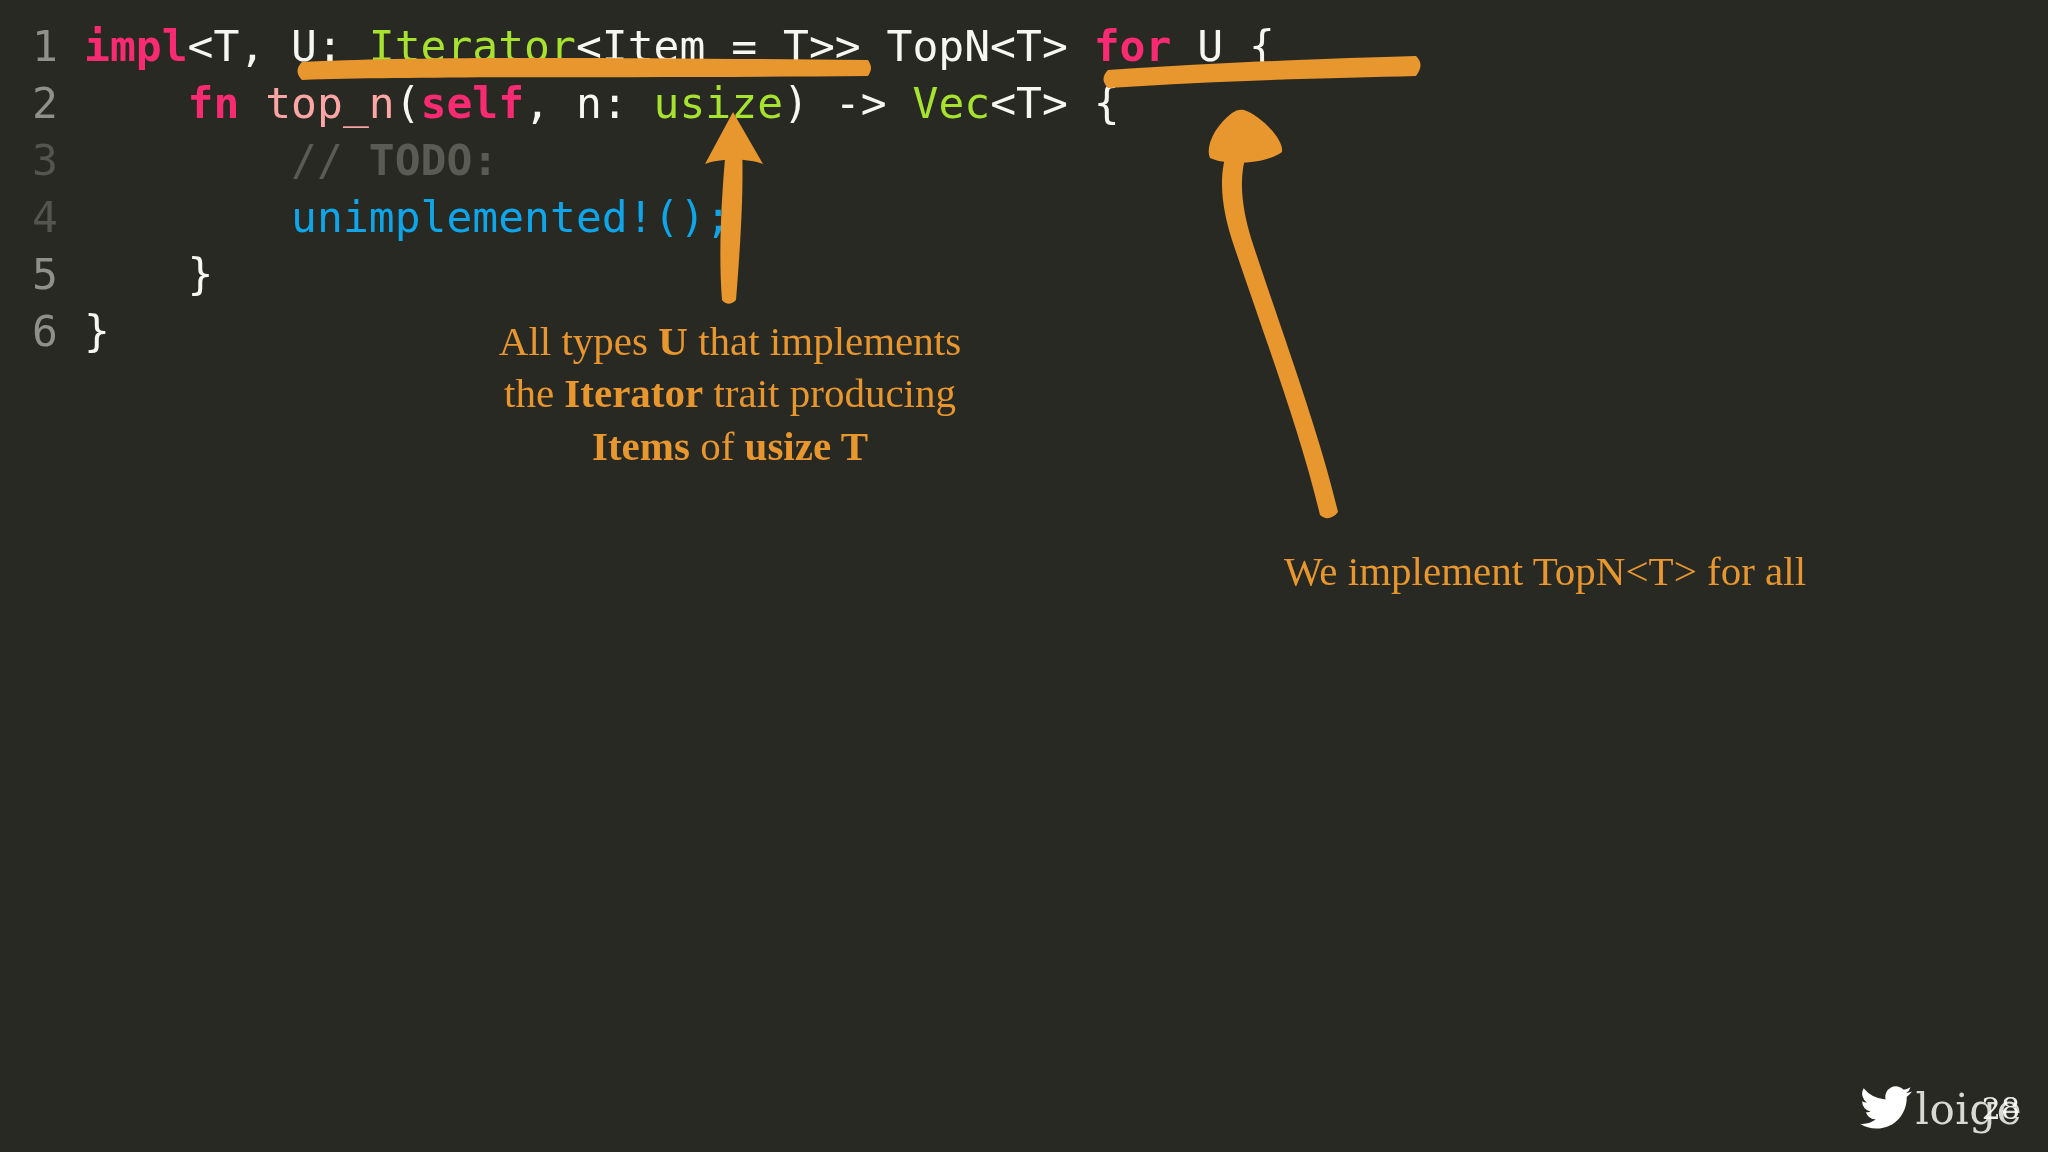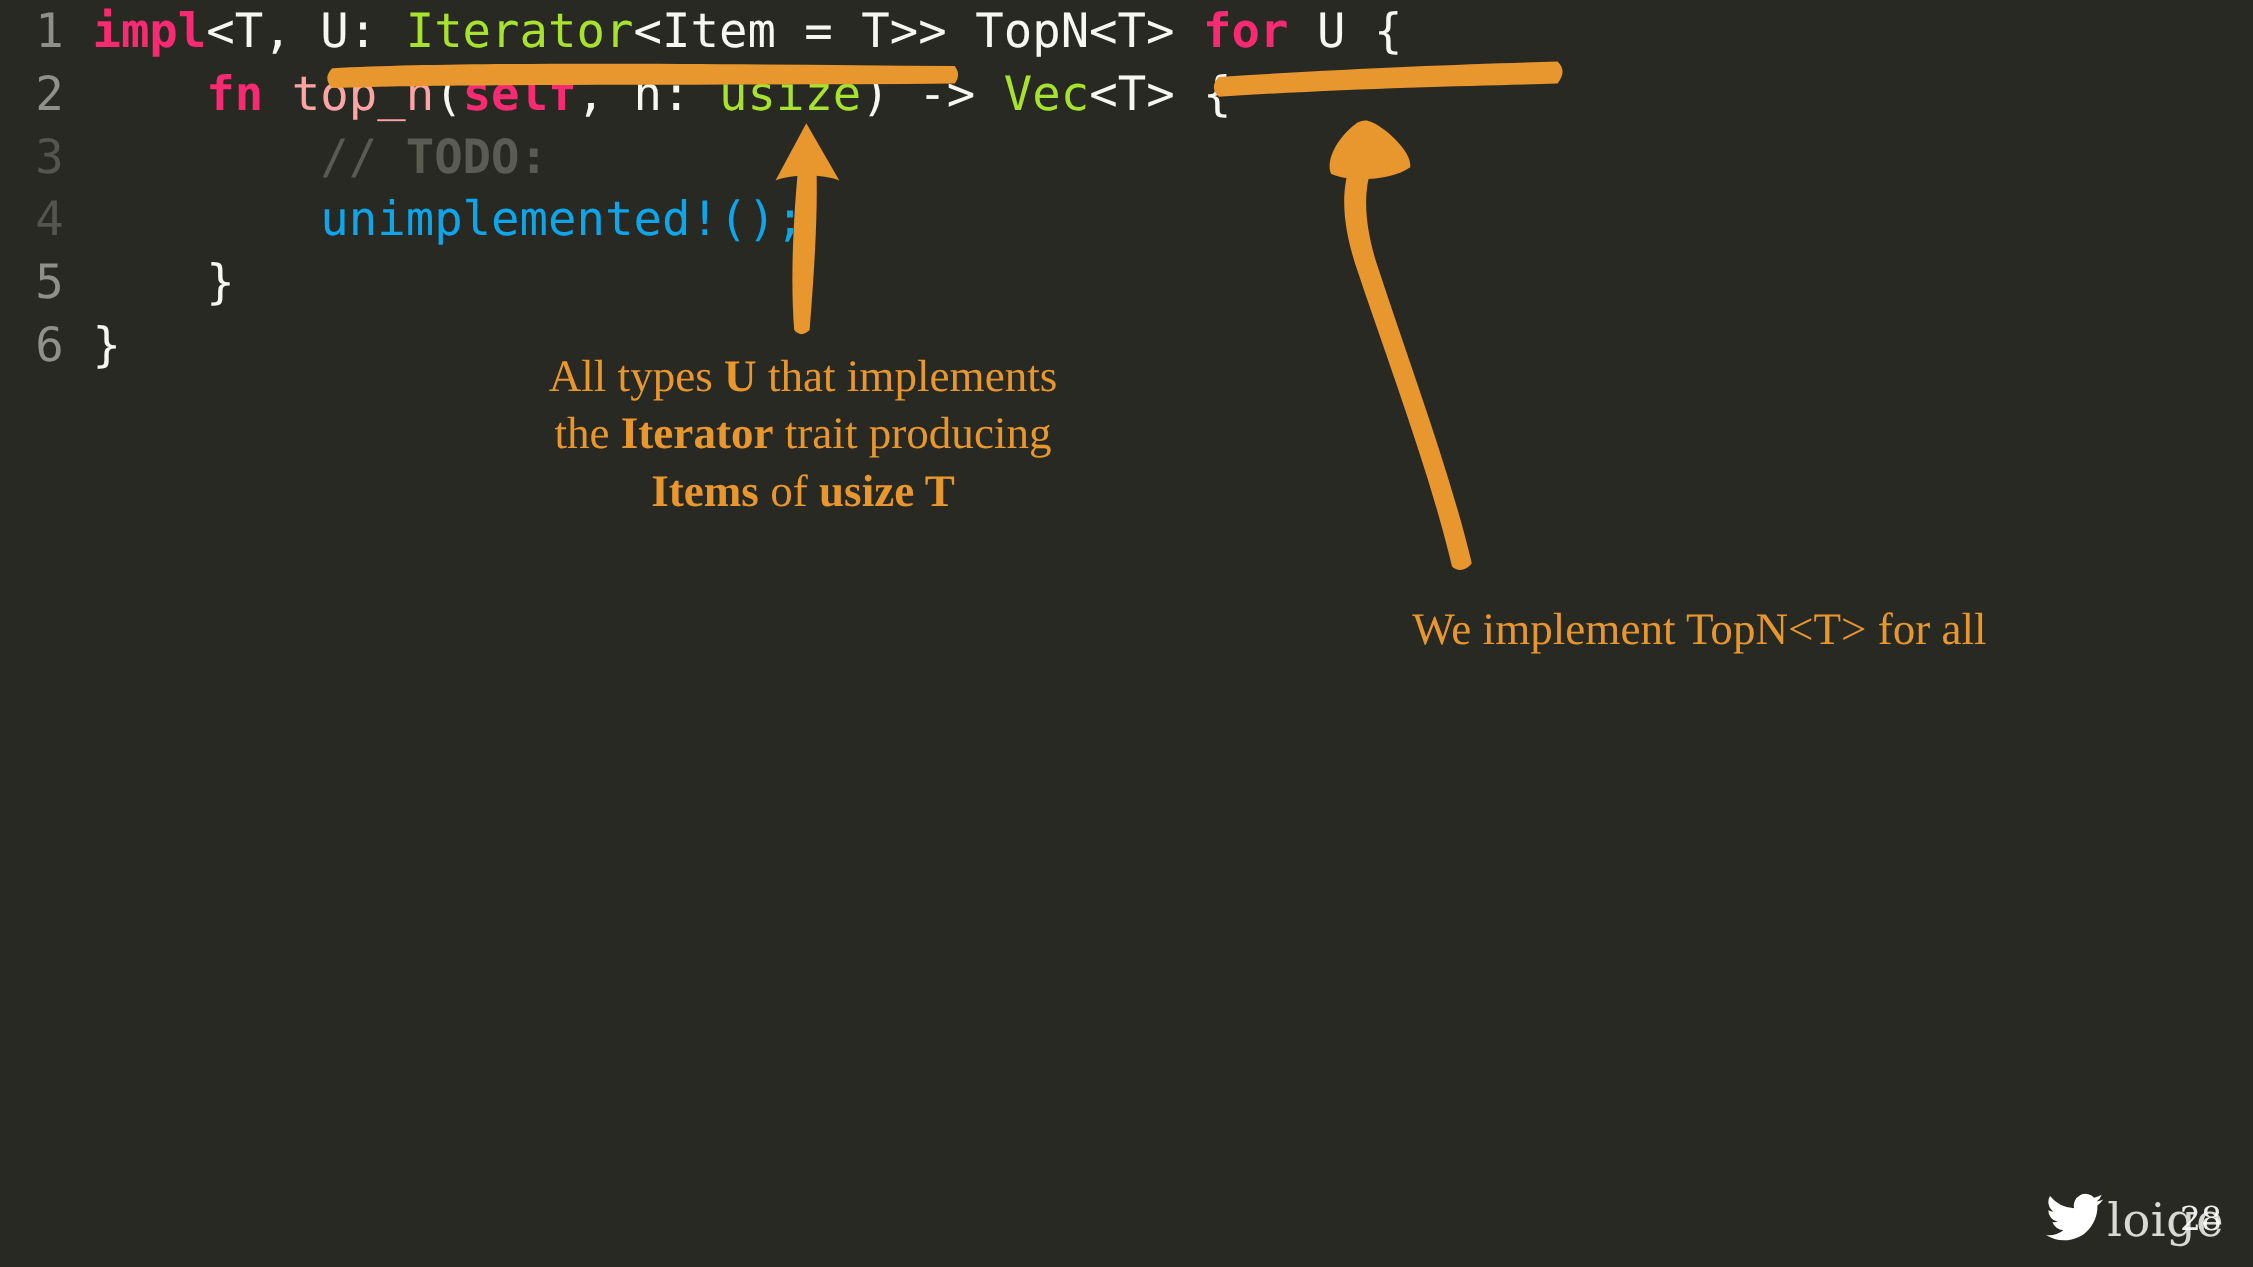--- a/index.html
+++ b/index.html
@@ -14,21 +14,21 @@
     position: relative;
     font-family: "Liberation Sans", sans-serif;
   }
 
   
   #code-block {
     position: absolute;
     left: 0;
     top: 0;
     width: 2048px;
-    padding-top: 1px;
+    padding-top: 18px;
     font-family: "DejaVu Sans Mono", "Liberation Mono", monospace;
     font-size: 43px;
     line-height: 57px;
     white-space: pre;
     letter-spacing: 0px;
   }
   .code-line {
     display: block;
     height: 57px;
     white-space: pre;

